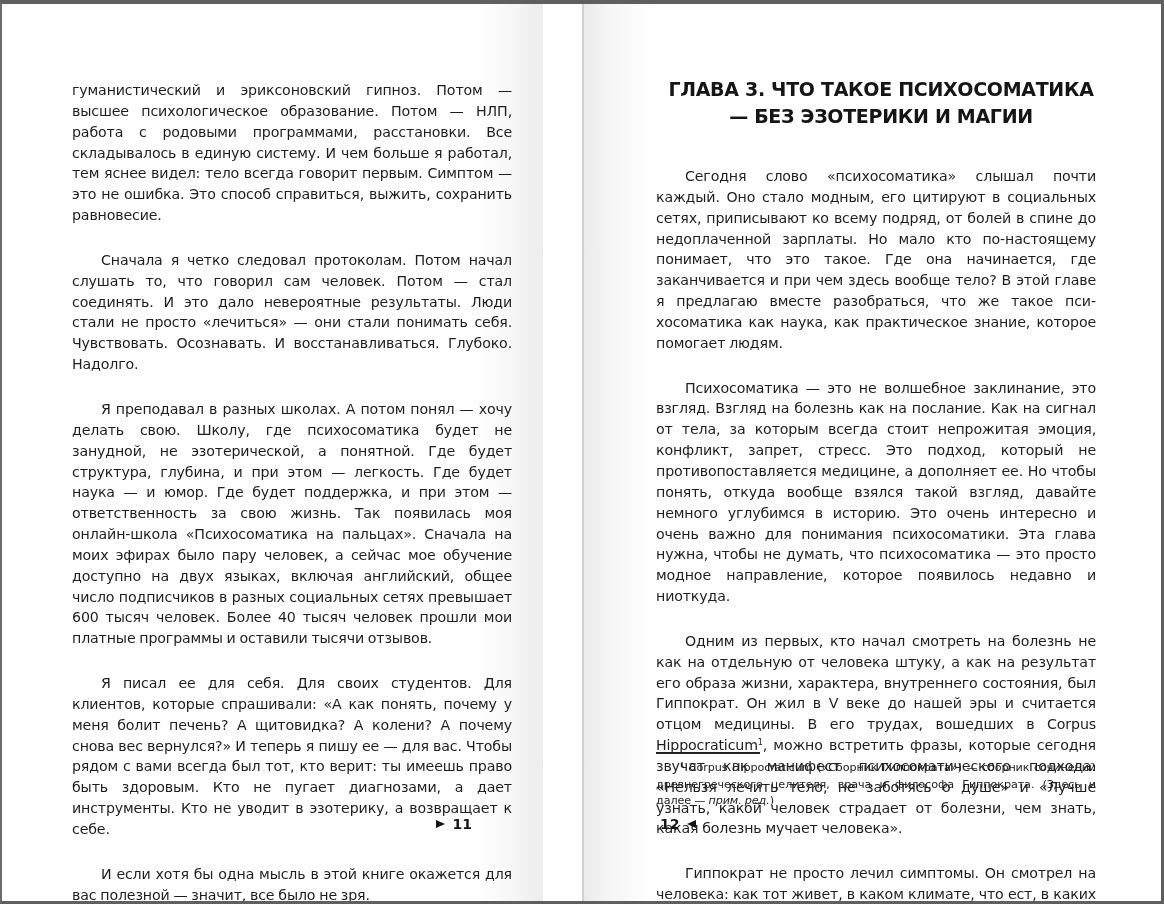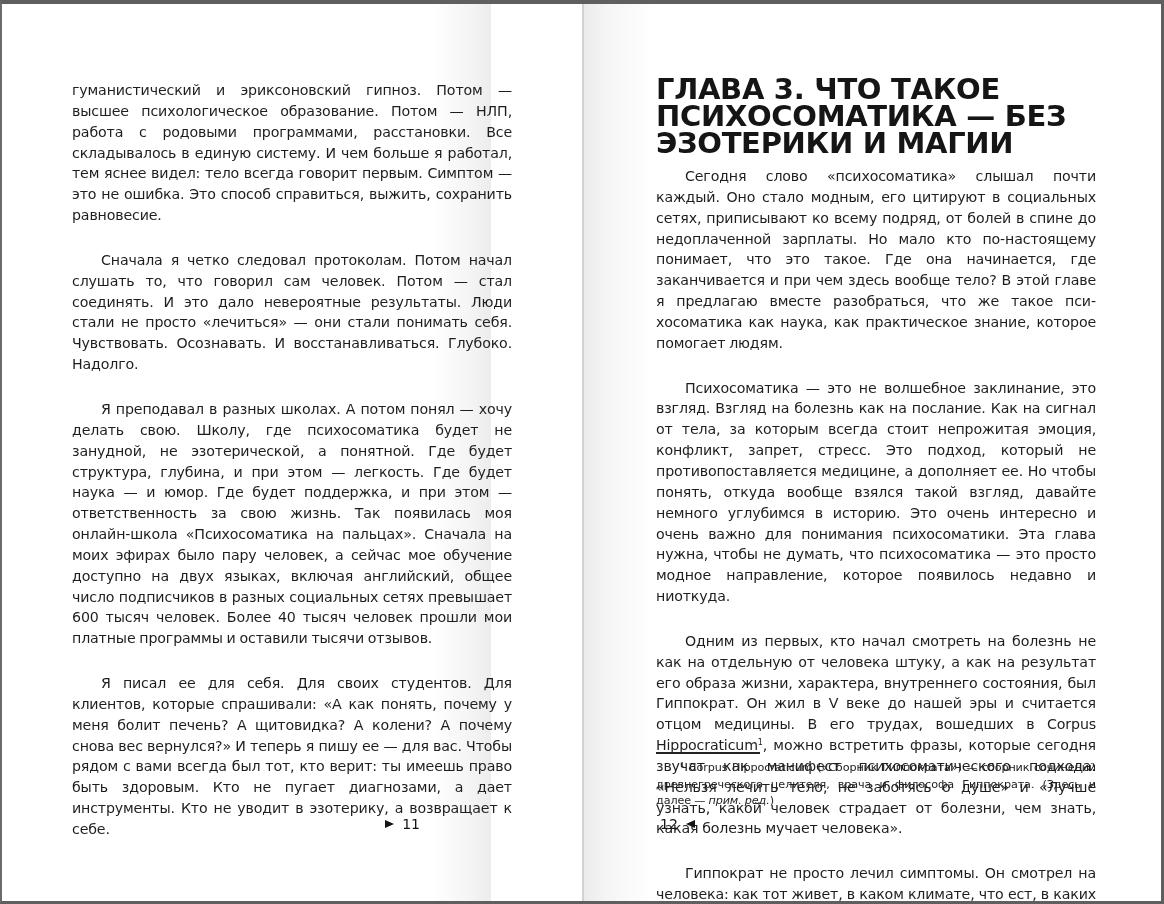--- a/index.html
+++ b/index.html
@@ -16,21 +16,21 @@
     border-top: 4px solid #5f5f5f;
     border-left: 2px solid #6b6b6b;
     border-right: 3px solid #5f5f5f;
     border-bottom: 3px solid #5f5f5f;
     background: #ffffff;
     overflow: hidden;
   }
   .page {
     position: absolute; top: 0; bottom: 0;
   }
-  .page.left { left: 0; width: 489px; background: linear-gradient(to right, #ffffff 0%, #ffffff 88%, #f4f4f4 96%, #ececec 100%); }
+  .page.left { left: 0; width: 541px; background: linear-gradient(to right, #ffffff 0%, #ffffff 88%, #f4f4f4 96%, #ececec 100%); }
   .page.right { left: 582px; right: 0; background: linear-gradient(to right, #ebebeb 0%, #f5f5f5 4%, #ffffff 12%, #ffffff 100%); }
   .gutter {
     position: absolute; top: 0; bottom: 0; left: 580px; width: 2px;
     background: #d2d2d2;
   }
   .col {
     position: absolute;
     font-size: 14.2px;
     line-height: 20.85px;
     text-align: justify;
@@ -39,43 +39,44 @@
     word-spacing: -0.5px;
   }
   .col p { margin: 0; text-indent: 0; }
   .col p.ind { text-indent: 29px; margin-top: 24px; }
   .left .col { left: 70px; top: 76px; width: 440px; }
   .right .col { left: 72px; top: 138px; width: 440px; }
   .chapter-title {
     position: absolute; left: 72px; top: 72px; width: 450px;
     font-family: "DejaVu Sans", sans-serif;
     font-weight: bold;
-    font-size: 29px;
+    font-size: 19px;
     line-height: 27px;
     letter-spacing: -0.3px;
     color: #151515;
     text-transform: uppercase;
+    text-align: center;
   }
   .footnote-rule {
     position: absolute; left: 72px; top: 748px; width: 104px; height: 1.5px;
     background: #222;
   }
   .footnote {
     position: absolute; left: 72px; top: 753px; width: 440px;
     font-size: 11.2px; line-height: 16.6px;
     text-align: justify; letter-spacing: -0.1px; word-spacing: -0.3px;
     color: #222;
   }
   .footnote .ind { padding-left: 24px; }
   .footnote sup { font-size: 7px; vertical-align: 4px; }
   .footnote em { font-style: italic; }
   sup.fn { font-size: 8px; vertical-align: 5px; line-height: 0; }
   .pagenum {
     position: absolute; top: 812px;
-    font-weight: normal; font-size: 14px; color: #151515;
+    font-weight: bold; font-size: 14px; color: #151515;
     display: flex; align-items: center; gap: 8px;
   }
   .left .pagenum { right: 71px; }
   .right .pagenum { left: 76px; }
   .arrow-right {
     width: 0; height: 0;
     border-top: 4.5px solid transparent;
     border-bottom: 4.5px solid transparent;
     border-left: 9px solid #151515;
     display: inline-block;
@@ -92,20 +93,21 @@
 <body>
 
 <div class="frame">
 
   <div class="page left">
     <div class="col">
       <p class="">гуманистический и эриксоновский гипноз. Потом — высшее психологическое образование. Потом — НЛП, работа с родо­выми программами, расстановки. Все складывалось в единую систему. И чем больше я работал, тем яснее видел: тело всегда говорит первым. Симптом — это не ошибка. Это способ спра­виться, выжить, сохранить равновесие.</p>
       <p class="ind">Сначала я четко следовал протоколам. Потом начал слушать то, что говорил сам человек. Потом — стал соединять. И это дало невероятные результаты. Люди стали не просто «ле­читься» — они стали понимать себя. Чувствовать. Осознавать. И восстанавливаться. Глубоко. Надолго.</p>
       <p class="ind">Я преподавал в разных школах. А потом понял — хочу делать свою. Школу, где психосоматика будет не занудной, не эзо­терической, а понятной. Где будет структура, глубина, и при этом — легкость. Где будет наука — и юмор. Где будет поддержка, и при этом — ответственность за свою жизнь. Так появилась моя онлайн-школа «Психосоматика на пальцах». Сначала на моих эфирах было пару человек, а сейчас мое обучение доступно на двух языках, включая английский, общее число подписчиков в разных социальных сетях превышает 600 тысяч человек. Бо­лее 40 тысяч человек прошли мои платные программы и оста­вили тысячи отзывов.</p>
       <p class="ind">Я писал ее для себя. Для своих студентов. Для клиентов, которые спрашивали: «А как понять, почему у меня болит пе­чень? А щитовидка? А колени? А почему снова вес вернулся?» И теперь я пишу ее — для вас. Чтобы рядом с вами всегда был тот, кто верит: ты имеешь право быть здоровым. Кто не пуга­ет диагнозами, а дает инструменты. Кто не уводит в эзотерику, а возвращает к себе.</p>
+      <p class="ind">И если хотя бы одна мысль в этой книге окажется для вас полезной — значит, все было не зря.</p>
     </div>
     <div class="pagenum">
       <span class="arrow-right"></span>
       <span>11</span>
     </div>
   </div>
 
   <div class="gutter"></div>
 
   <div class="page right">

